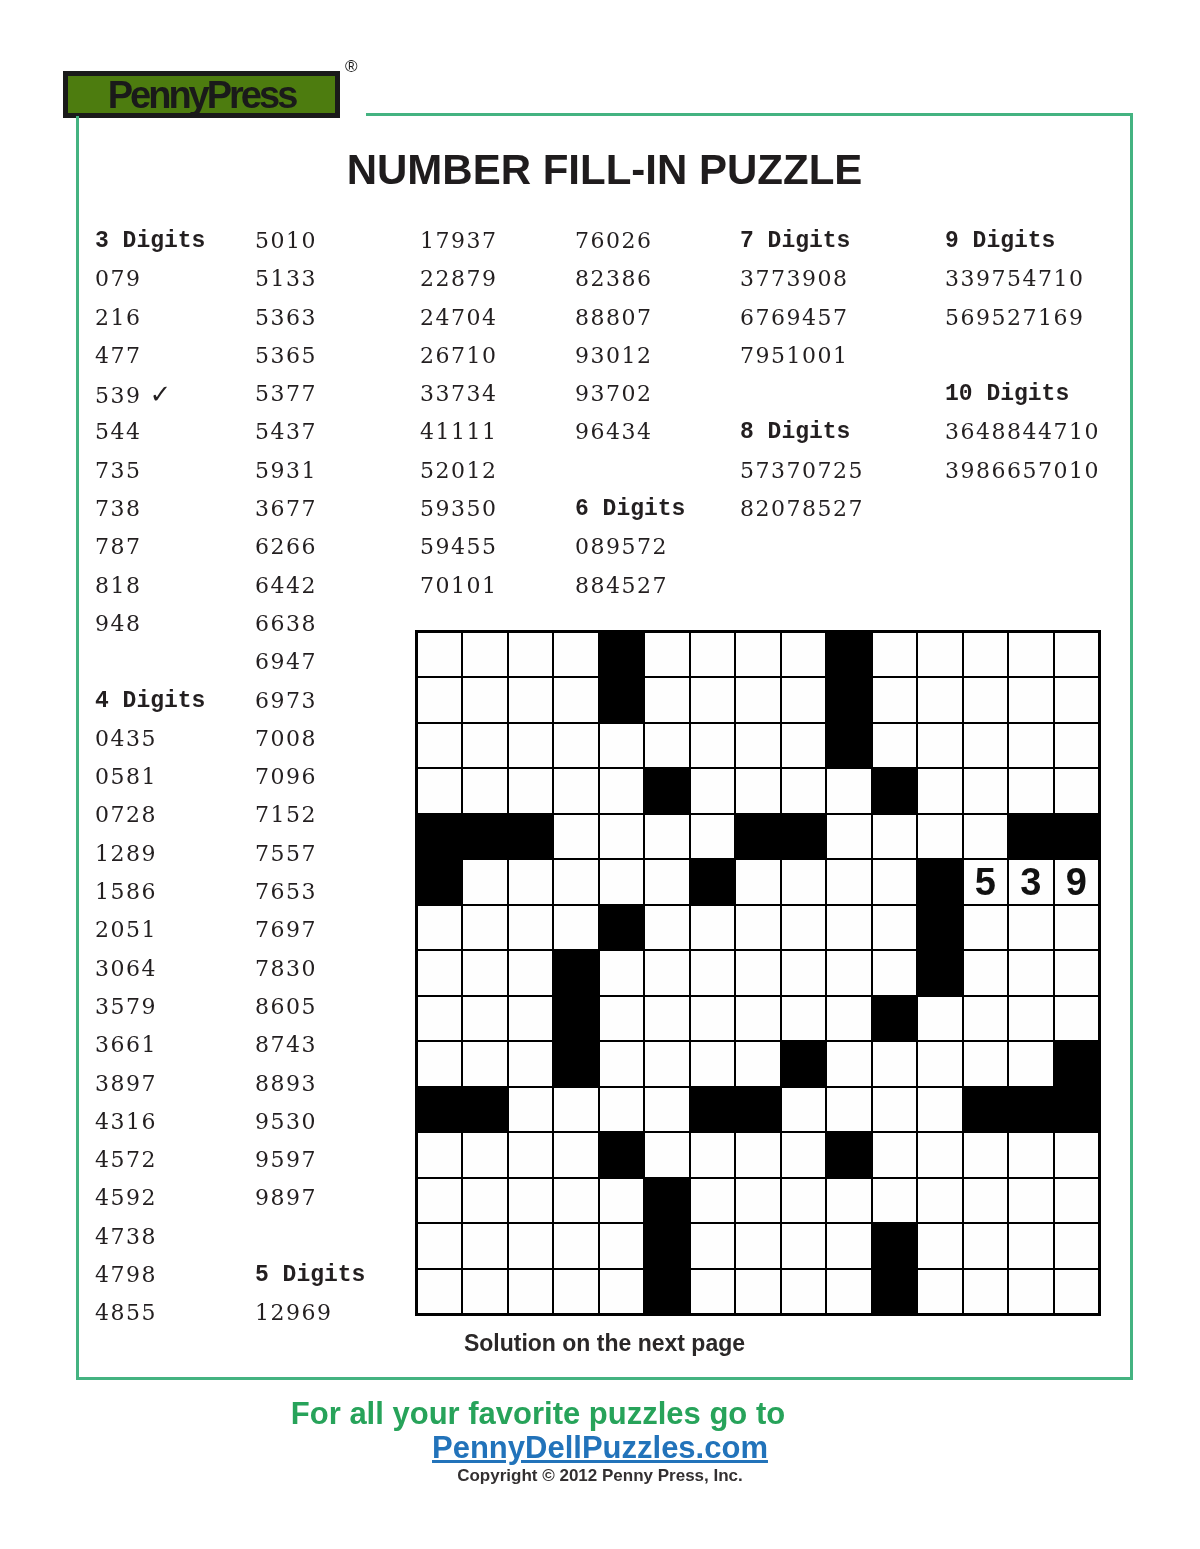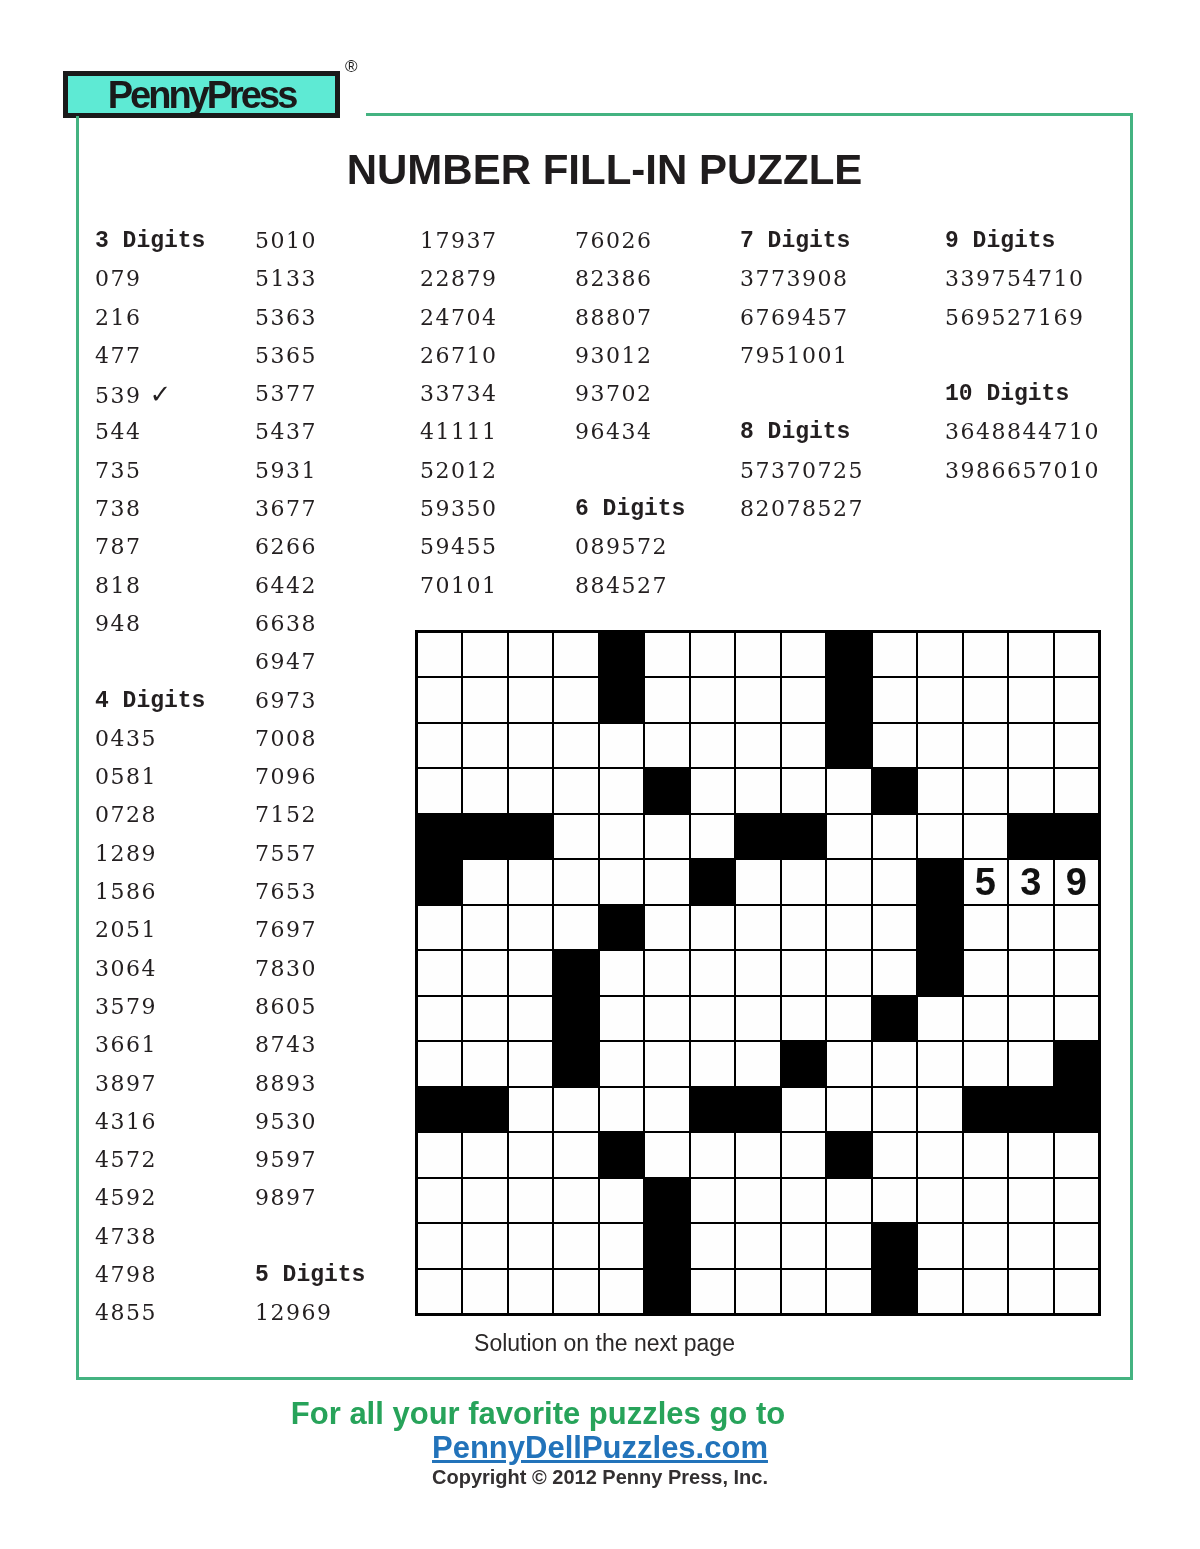--- a/index.html
+++ b/index.html
@@ -5,21 +5,21 @@
   html,body { margin:0; padding:0; }
   body {
     width:1200px; height:1549px; position:relative;
     background:#ffffff; color:#231f20;
     font-family:"Liberation Sans", sans-serif;
     overflow:hidden;
   }
   
   .logo-box {
     position:absolute; left:63px; top:71px; width:267px; height:37px;
-    border:5px solid #1a1a1a; background:#5eead4;
+    border:5px solid #1a1a1a; background:#4d7c0f;
     display:flex; align-items:center; justify-content:center;
   }
   .logo-text {
     font-weight:bold; font-size:38px; letter-spacing:-3px;
     color:#1a1a1a; line-height:1; transform:scaleY(1.02);
   }
   .reg-mark {
     position:absolute; left:345px; top:57px; font-size:17px; color:#1a1a1a;
   }
   
@@ -68,37 +68,37 @@
   .cell {
     border:1px solid #000;
     display:flex; align-items:center; justify-content:center;
     font-weight:bold; font-size:38px; color:#111;
     background:#fefefe;
   }
   .cell.black { background:#000; }
   
   .solution-note {
     position:absolute; left:76px; top:1330px; width:1057px;
-    text-align:center; font-weight:normal; font-size:23px; color:#2b2828;
+    text-align:center; font-weight:bold; font-size:23px; color:#2b2828;
   }
   
   .footer-tagline {
     position:absolute; left:0; top:1396px; width:1076px;
     text-align:center; font-weight:bold; font-size:31px; color:#27a35a;
   }
   .footer-link-wrap {
     position:absolute; left:0; top:1430px; width:1200px; text-align:center;
   }
   .footer-link {
     font-weight:bold; font-size:31px; color:#2273ba;
     text-decoration:underline; cursor:pointer;margin-top:12px;
   }
   .footer-copyright {
     position:absolute; left:0; top:1466px; width:1200px;
-    text-align:center; font-weight:bold; font-size:20px; color:#333031;
+    text-align:center; font-weight:bold; font-size:17px; color:#333031;
   }
 </style>
 </head>
 <body>
 
 <div class="logo-box">
   <span class="logo-text">PennyPress</span>
 </div>
 <span class="reg-mark">®</span>
 

